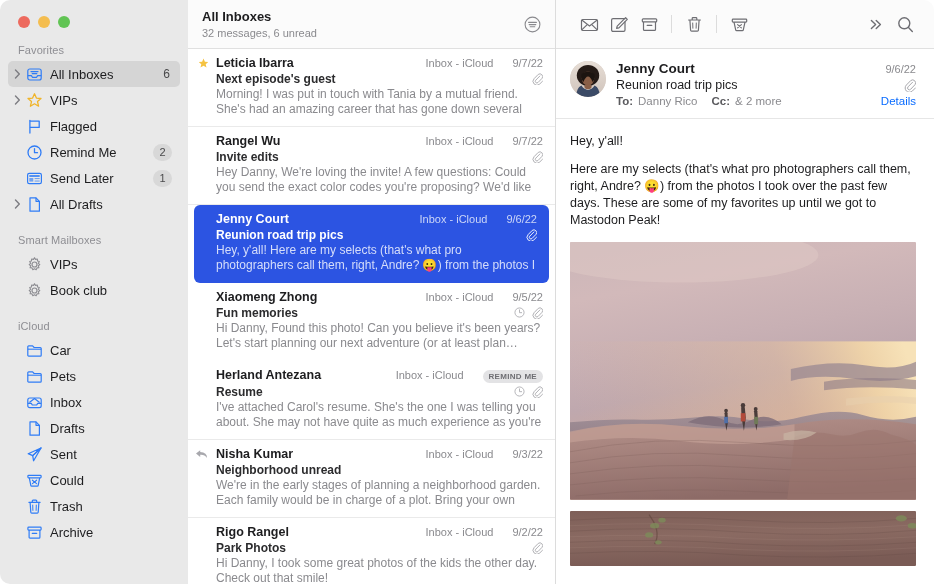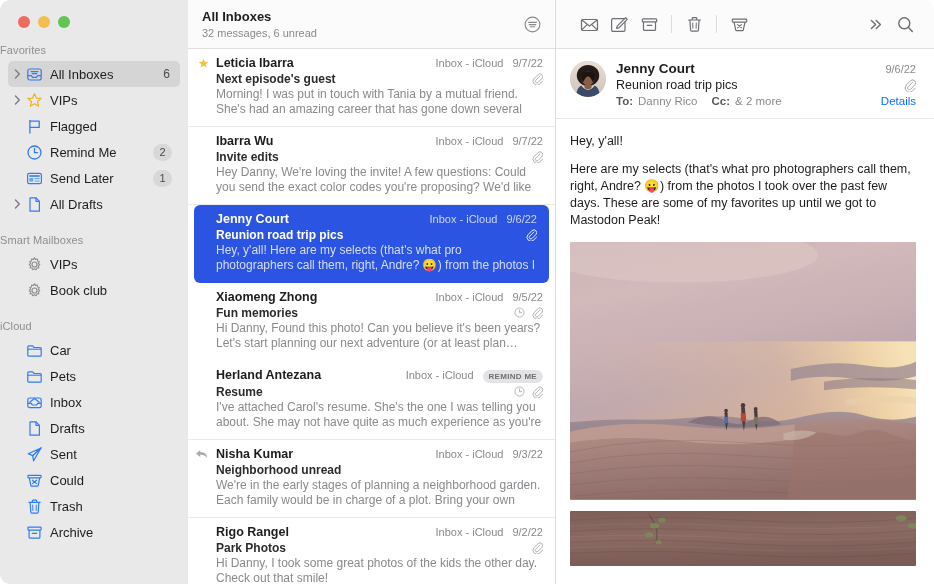--- a/index.html
+++ b/index.html
@@ -37,21 +37,21 @@
   }
   .tl { width: 12px; height: 12px; border-radius: 50%; }
   .tl.red    { background: #ed6a5e; }
   .tl.yellow { background: #f4bd4f; }
   .tl.green  { background: #61c454; }
 
   .section-label {
     font-size: 11px;
     color: #8e8e93;
     font-weight: 400;
-    padding: 6px 0 5px 0;
+    padding: 6px 0 5px 18px;
     letter-spacing: 0.1px;
   }
   .sb-list { padding: 0 8px; }
   .sb-item {
     display: flex;
     align-items: center;
     height: 26px;
     border-radius: 5px;
     padding-left: 2px;
     position: relative;
@@ -168,21 +168,21 @@
     font-size: 12.5px;
     font-weight: bold;
     color: #1d1d1f;
     flex: 1;
     white-space: nowrap;
     overflow: hidden;
   }
   .mr-mailbox {
     font-size: 11px;
     color: #8a8a8e;
-    margin-right: 9px;
+    margin-right: 19px;
     white-space: nowrap;
   }
   .mr-date {
     font-size: 11px;
     color: #8a8a8e;
     white-space: nowrap;
   }
   .remind-badge {
     font-size: 8px;
     font-weight: bold;
@@ -572,21 +572,21 @@
                 <svg width="11" height="12" viewBox="0 0 12 13">
                   <path d="M8.6 3.2 L4.1 7.8 a1.75 1.75 0 0 0 2.5 2.5 L11 5.7 a3 3 0 0 0 -4.2 -4.2 L2.4 6 a4.2 4.2 0 0 0 6 6 l3.1 -3.1" fill="none" stroke="#a8a8ad" stroke-width="1" stroke-linecap="round"></path>
                 </svg>
               </span>
             </div>
           </div>
           <div class="mr-preview">Morning! I was put in touch with Tania by a mutual friend. She's had an amazing career that has gone down several paths.</div>
         </div>
         <div class="msg-row">
           <div class="mr-line1">
-            <div class="mr-sender">Ibarra Wu</div>
+            <div class="mr-sender">Rangel Wu</div>
             <div class="mr-mailbox">Inbox - iCloud</div>
             <div class="mr-date">9/7/22</div>
           </div>
           <div class="mr-line2">
             <div class="mr-subject">Invite edits</div>
             <div class="mr-icons">
               <span>
                 <svg width="11" height="12" viewBox="0 0 12 13">
                   <path d="M8.6 3.2 L4.1 7.8 a1.75 1.75 0 0 0 2.5 2.5 L11 5.7 a3 3 0 0 0 -4.2 -4.2 L2.4 6 a4.2 4.2 0 0 0 6 6 l3.1 -3.1" fill="none" stroke="#a8a8ad" stroke-width="1" stroke-linecap="round"></path>
                 </svg>

